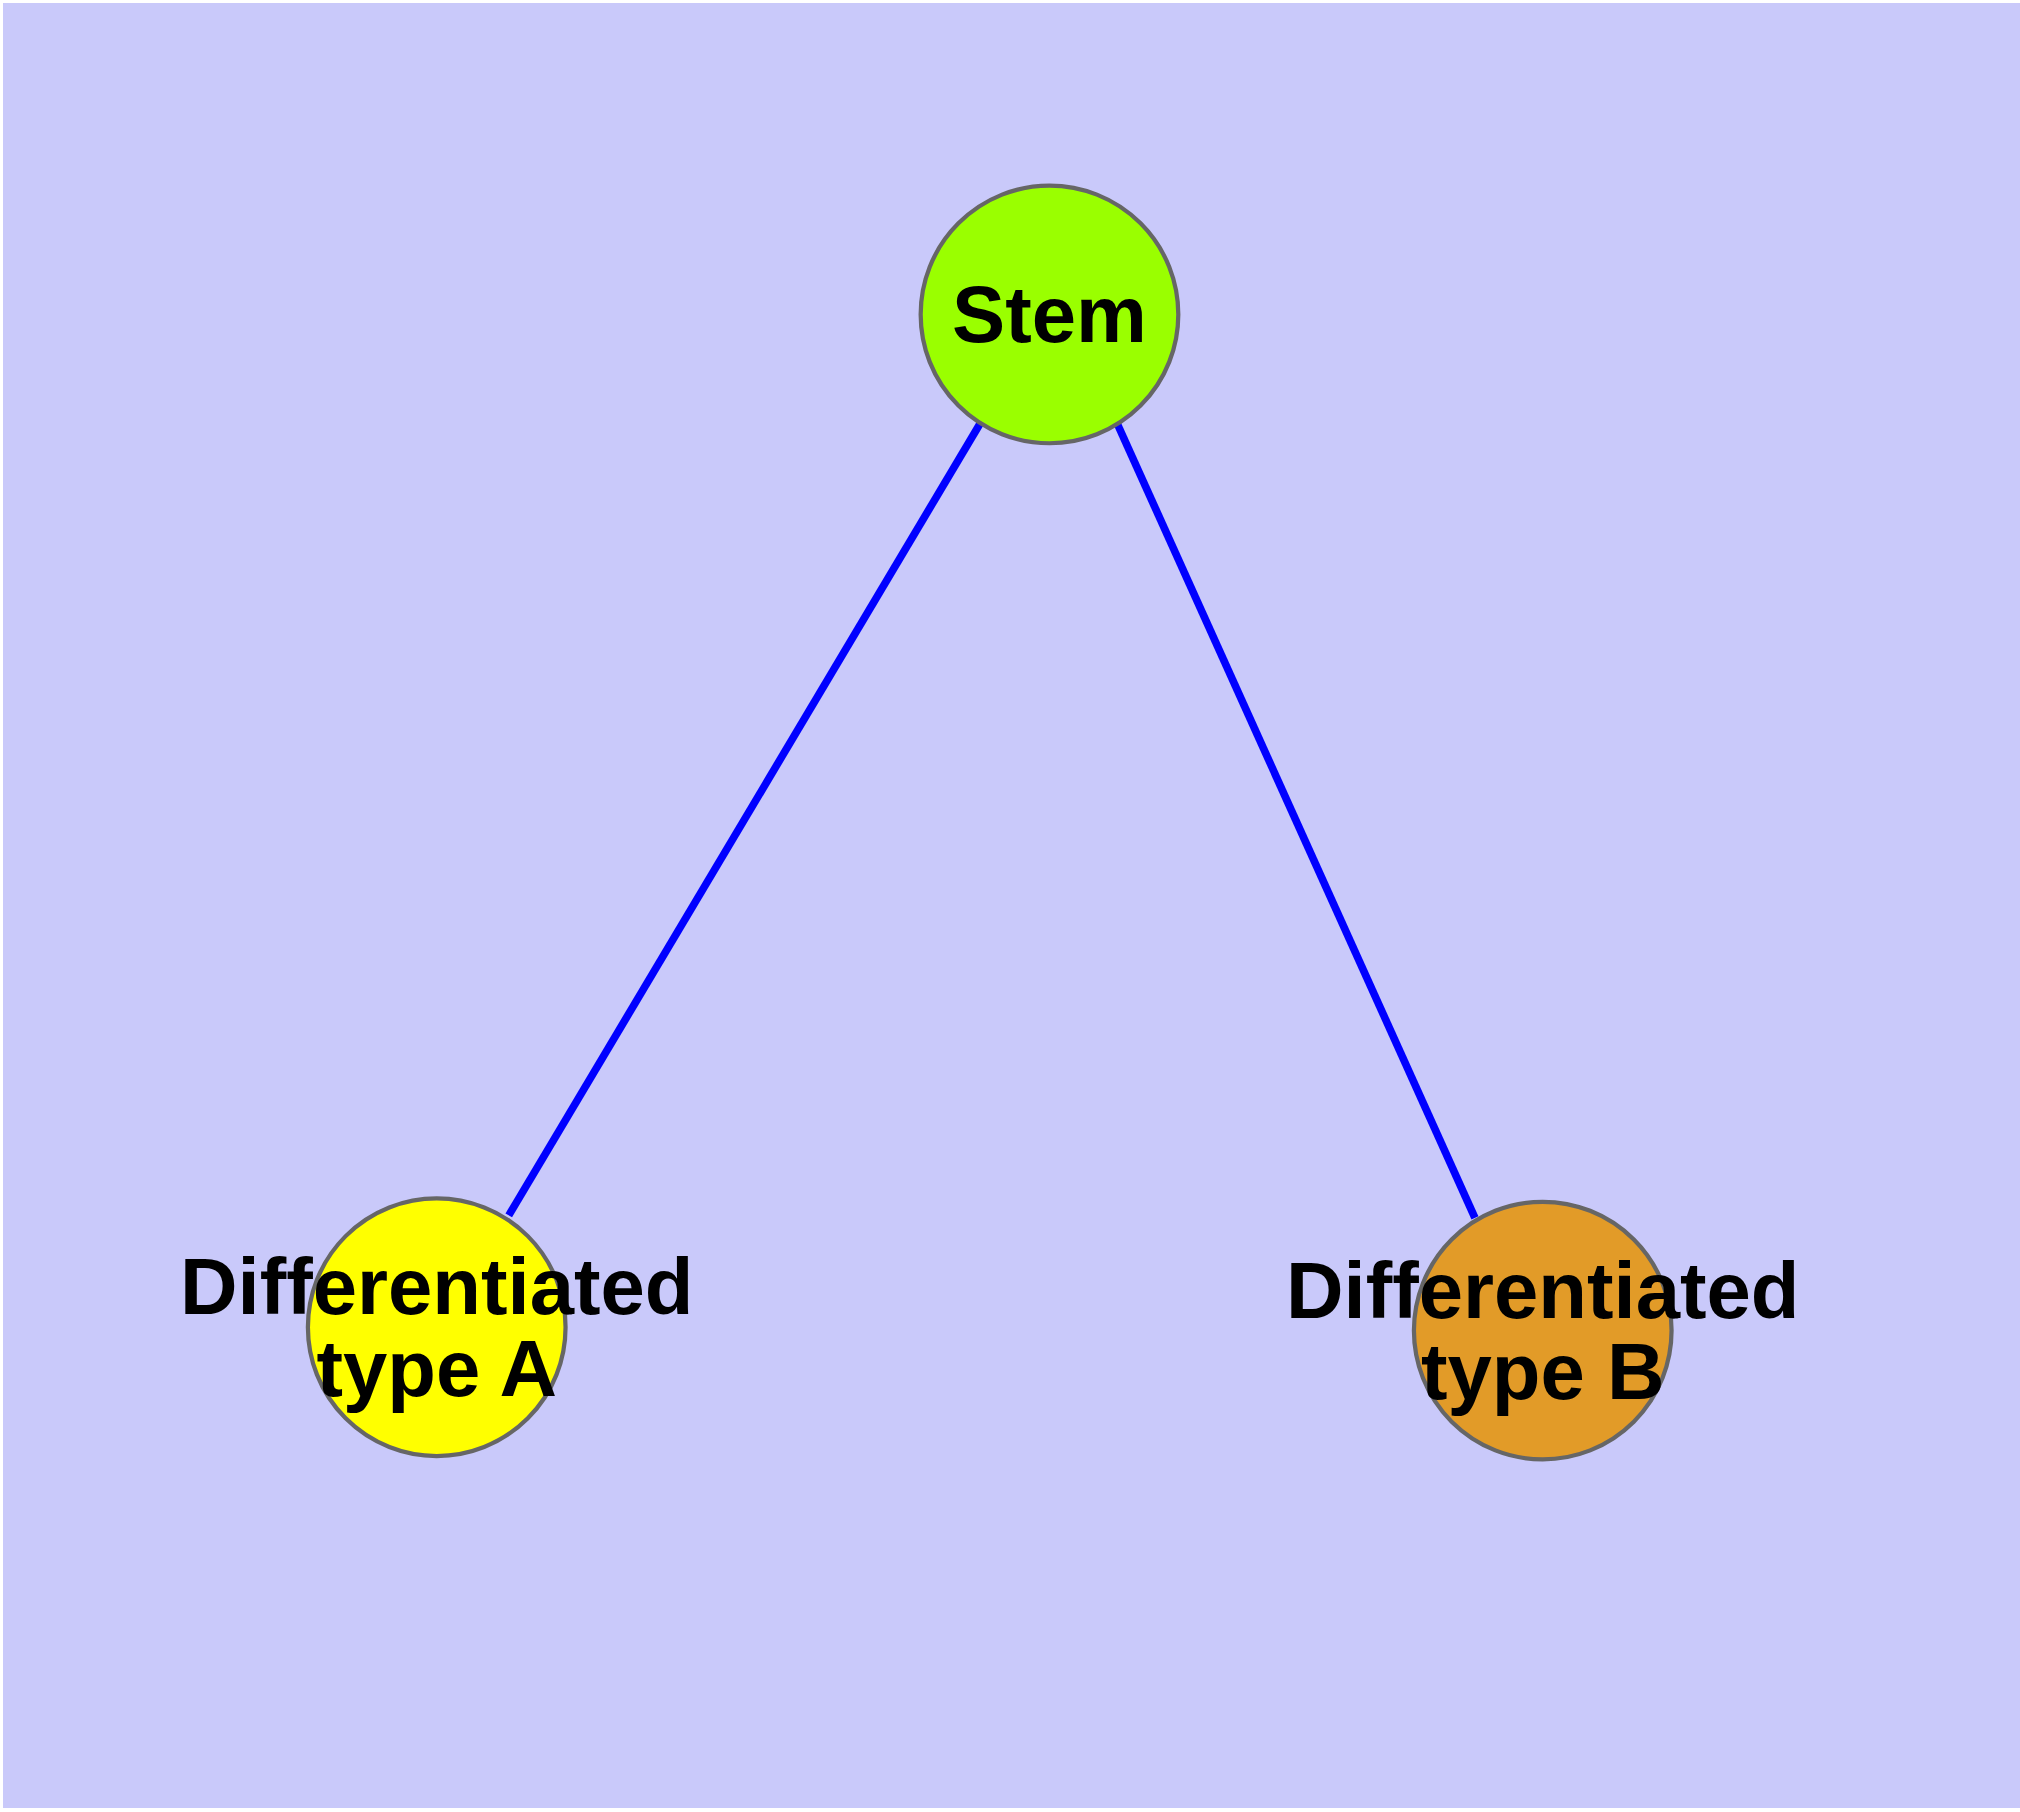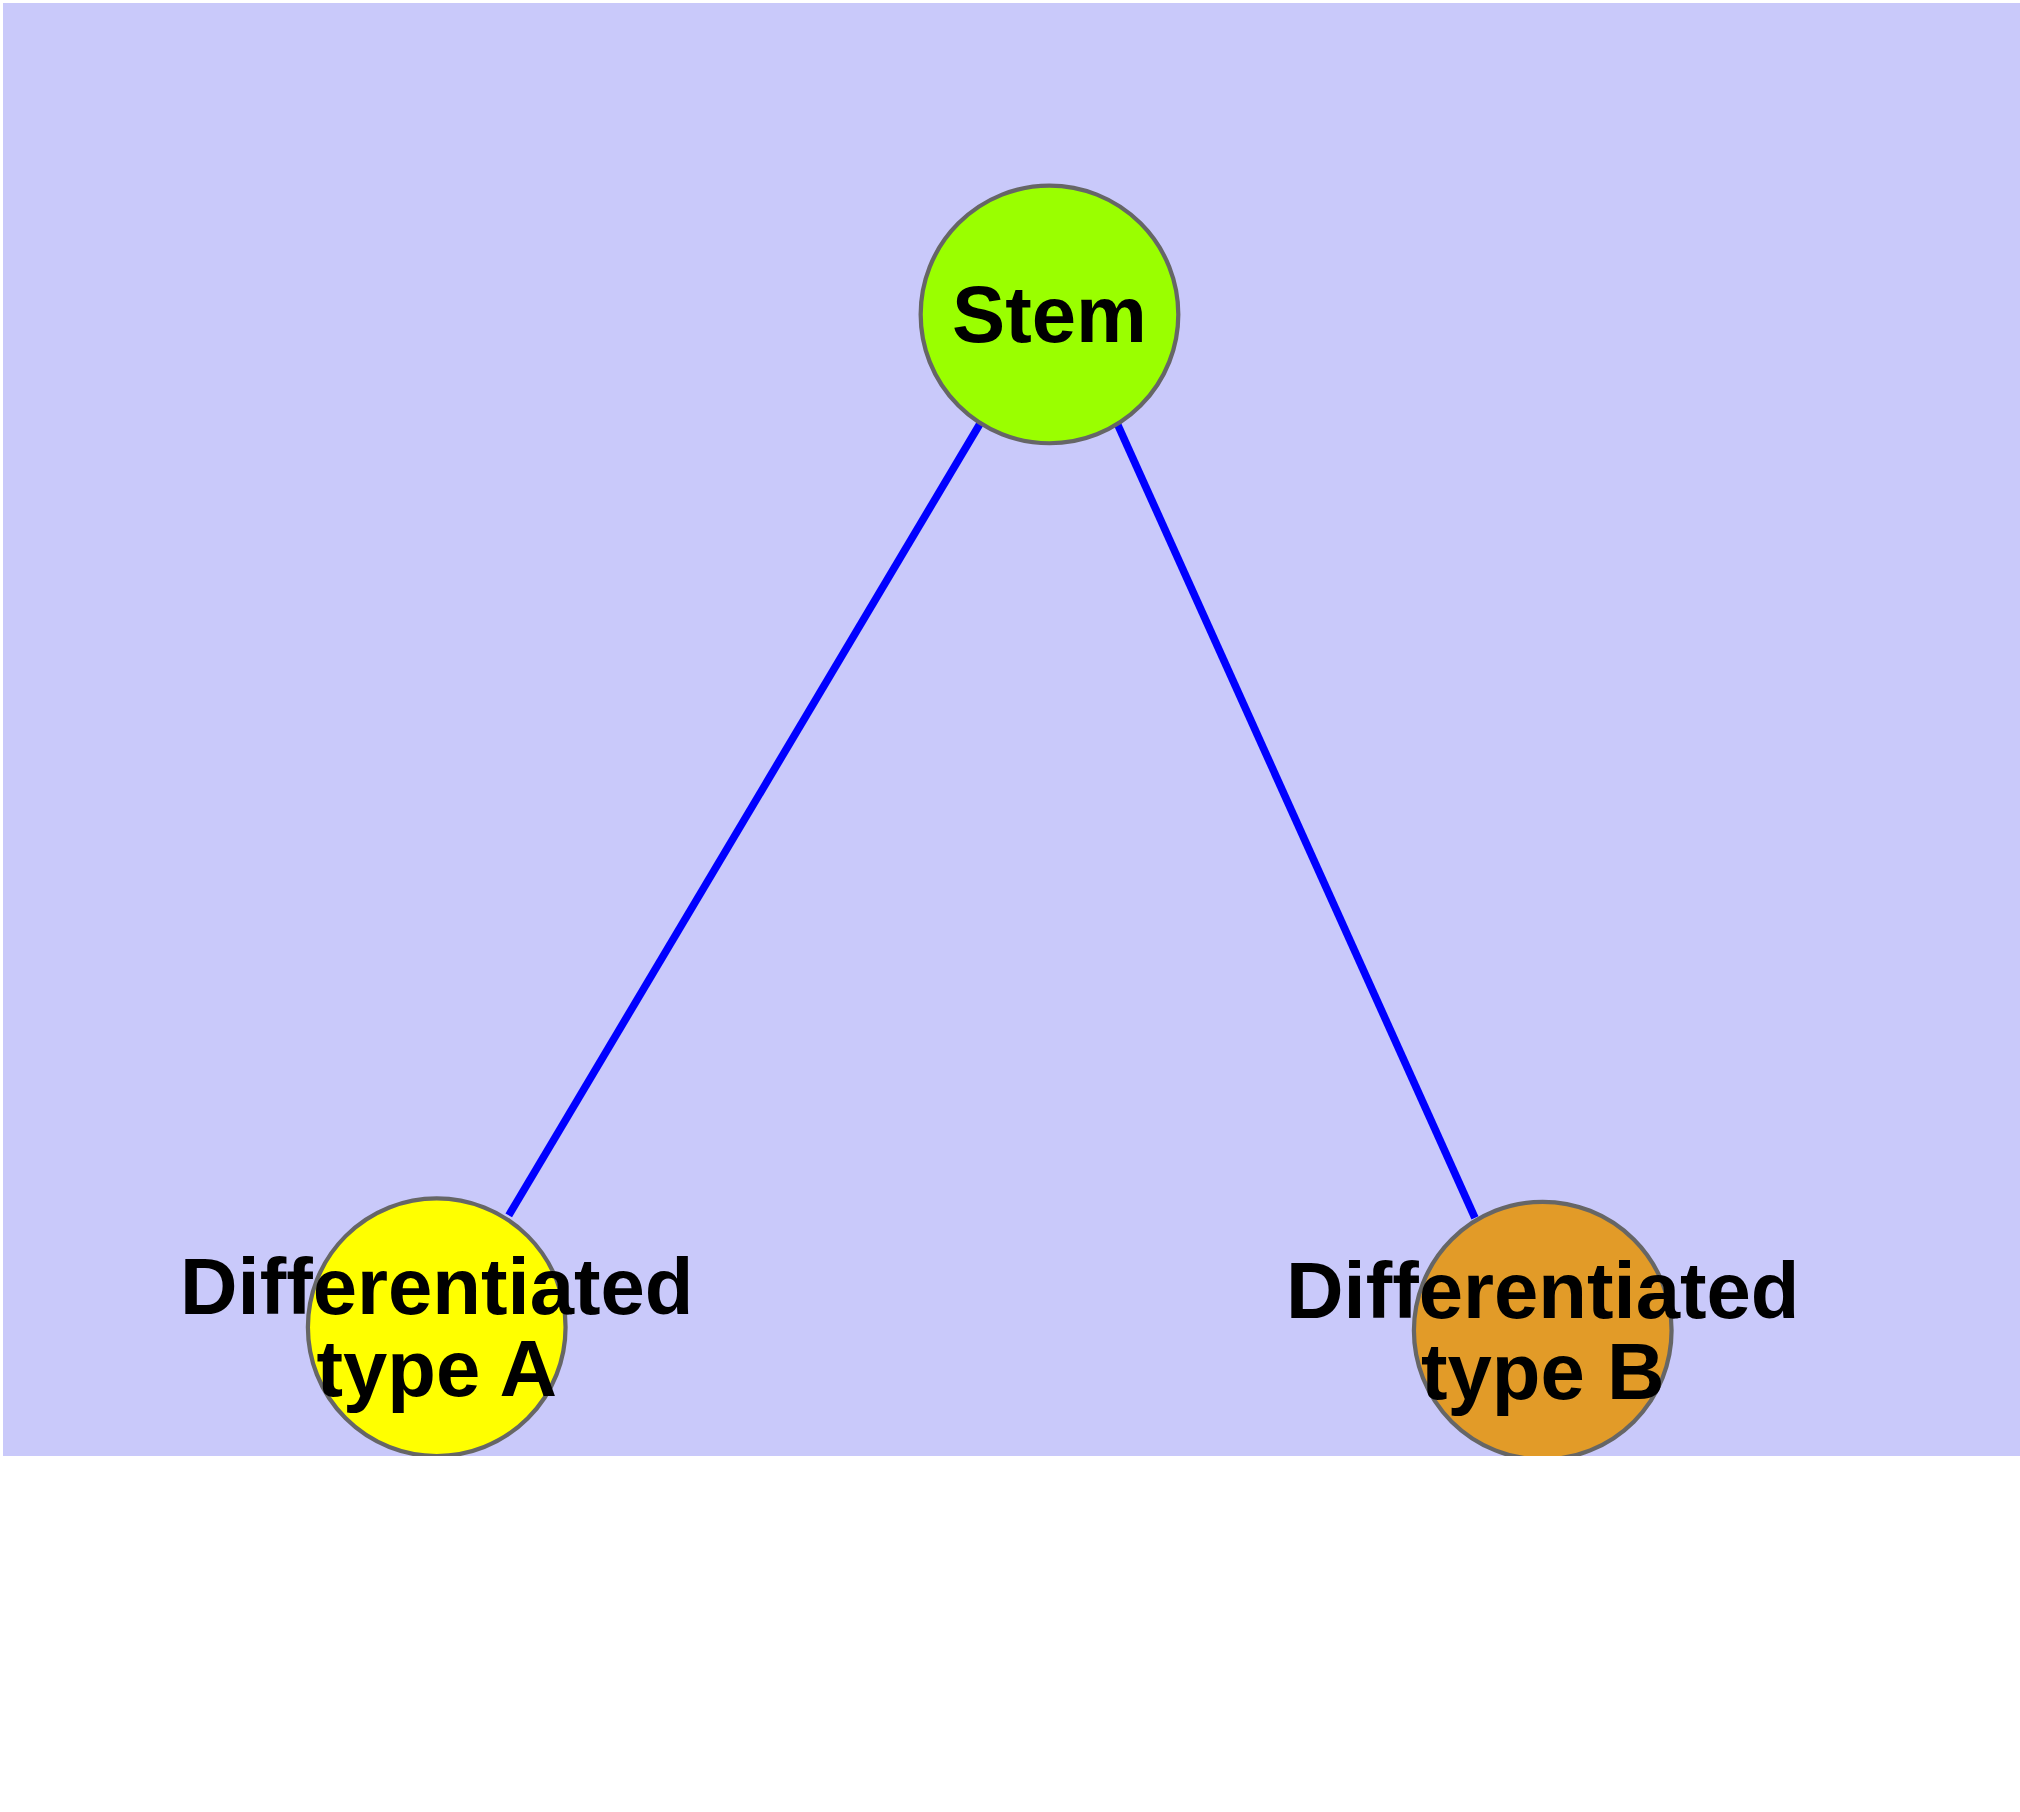--- a/index.html
+++ b/index.html
@@ -3,21 +3,21 @@
 <meta charset="utf-8">
 <style>
   html, body {
     margin: 0;
     padding: 0;
     background: #ffffff;
   }
   #canvas {
     position: relative;
     width: 2021px;
-    height: 1456px;
+    height: 1812px;
     overflow: hidden;
     background: #ffffff;
     font-family: "Liberation Sans", sans-serif;
   }
   #plot-background {
     position: absolute;
     left: 3.4px;
     top: 3.4px;
     width: 2017px;
     height: 1805px;

